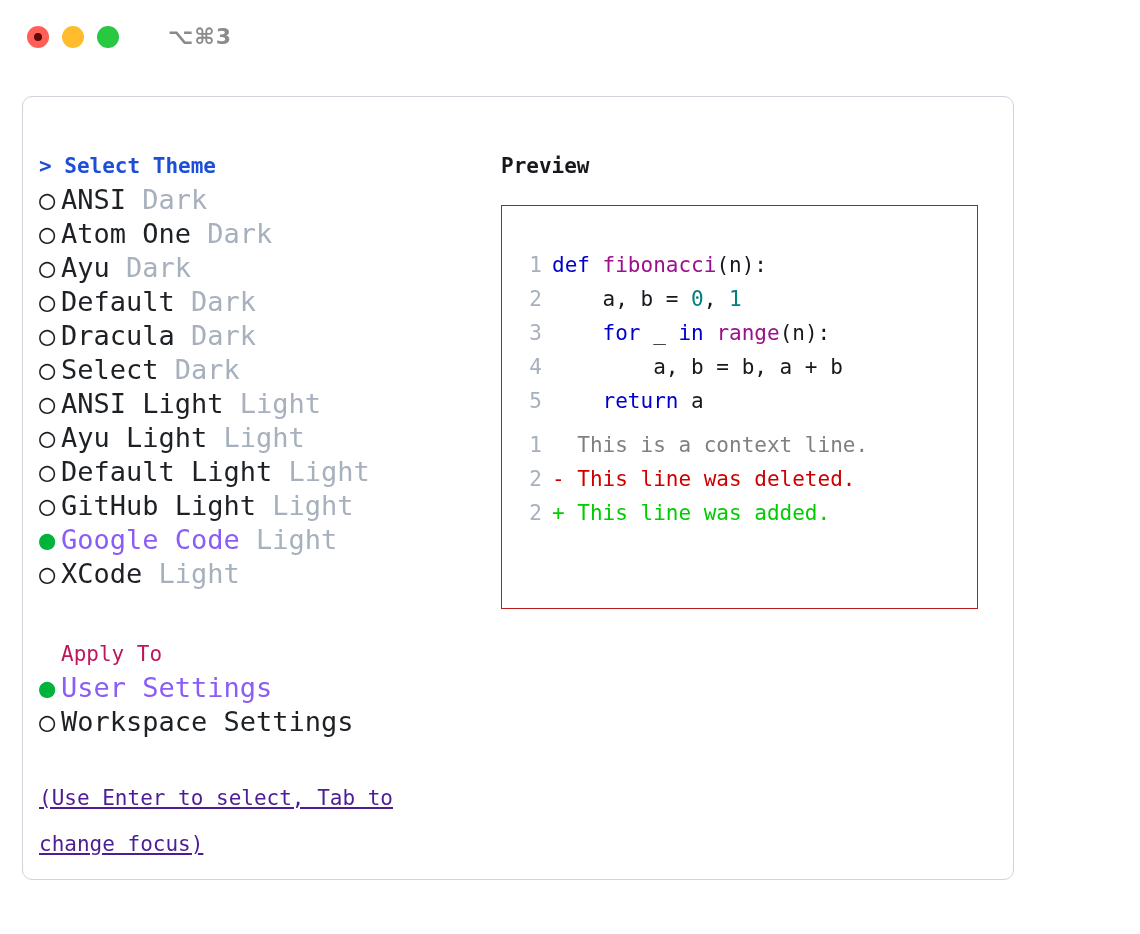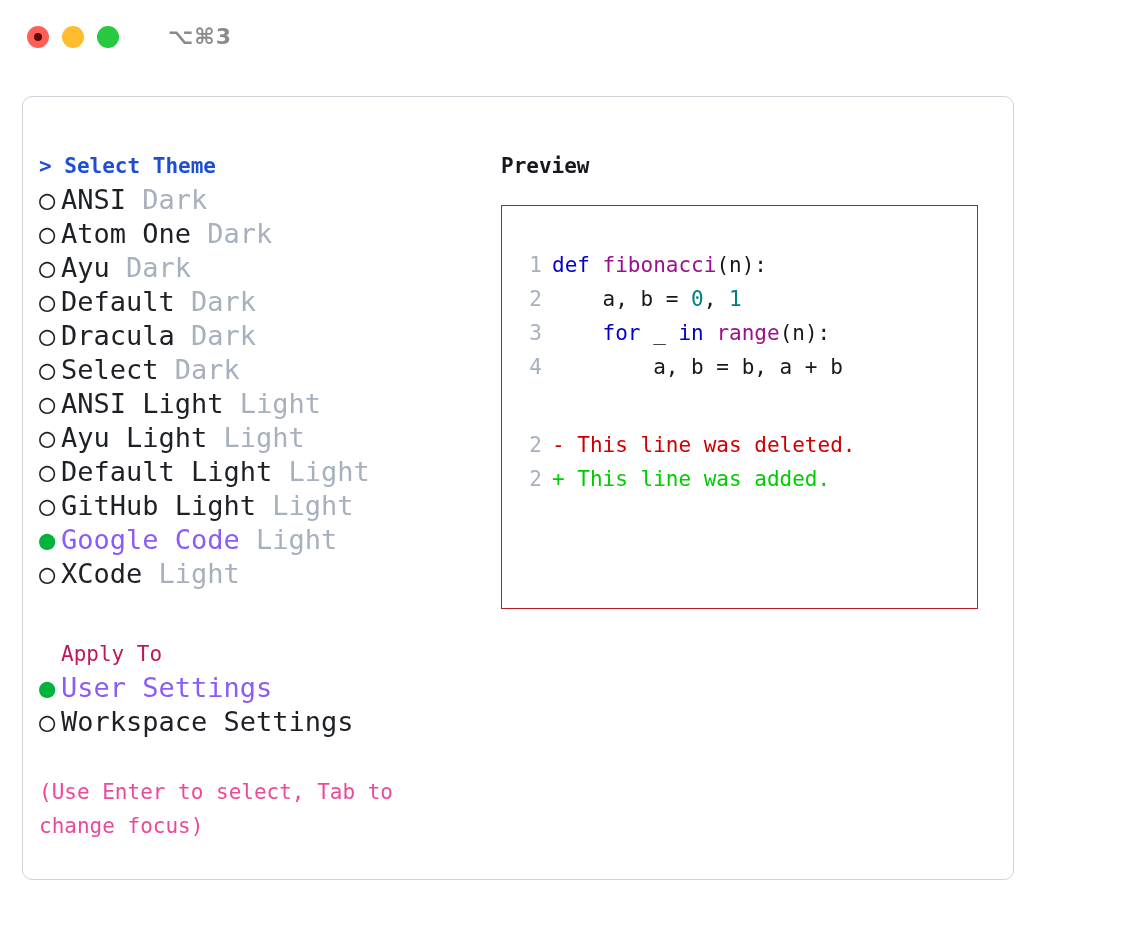--- a/index.html
+++ b/index.html
@@ -129,23 +129,24 @@
     font-size: 21px;
     color: #be185d;
     line-height: 34px;
     padding-left: 22px;
     white-space: pre;
   }
 
   .hint {
     margin-top: 36px;
     font-size: 21px;
-    line-height: 34px;
-    color: #ec4899;
+    line-height: 46px;
+    color: #4c1d95;
     width: 410px;
+    text-decoration: underline;
   }
 
   
   .right-col {
     position: absolute;
     left: 478px;
     top: 52px;
     width: 500px;
   }
   .preview-title {
@@ -246,22 +247,24 @@
 
       <div class="right-col">
         <div class="preview-title">Preview</div>
 
         <div class="preview-box">
           <div class="code-area" id="code-area">
               <div class="code-line"><span class="lineno">1</span><span class="tok-kw">def </span><span class="tok-fn">fibonacci</span><span class="tok-plain">(n):</span></div>
               <div class="code-line"><span class="lineno">2</span><span class="tok-plain">    a, b = </span><span class="tok-num">0</span><span class="tok-plain">, </span><span class="tok-num">1</span></div>
               <div class="code-line"><span class="lineno">3</span><span class="tok-plain">    </span><span class="tok-kw">for</span><span class="tok-plain"> _ </span><span class="tok-kw">in</span><span class="tok-plain"> </span><span class="tok-fn">range</span><span class="tok-plain">(n):</span></div>
               <div class="code-line"><span class="lineno">4</span><span class="tok-plain">        a, b = b, a + b</span></div>
+              <div class="code-line"><span class="lineno">5</span><span class="tok-plain">    </span><span class="tok-kw">return</span><span class="tok-plain"> a</span></div>
             </div>
           <div class="diff-area" id="diff-area">
+              <div class="code-line"><span class="lineno">1</span><span class="diff-ctx">  </span><span class="diff-ctx">This is a context line.</span></div>
               <div class="code-line"><span class="lineno">2</span><span class="diff-del">- </span><span class="diff-del">This line was deleted.</span></div>
               <div class="code-line"><span class="lineno">2</span><span class="diff-add">+ </span><span class="diff-add">This line was added.</span></div>
             </div>
         </div>
       </div>
 
     </div>
   </div>
 </div>
 

